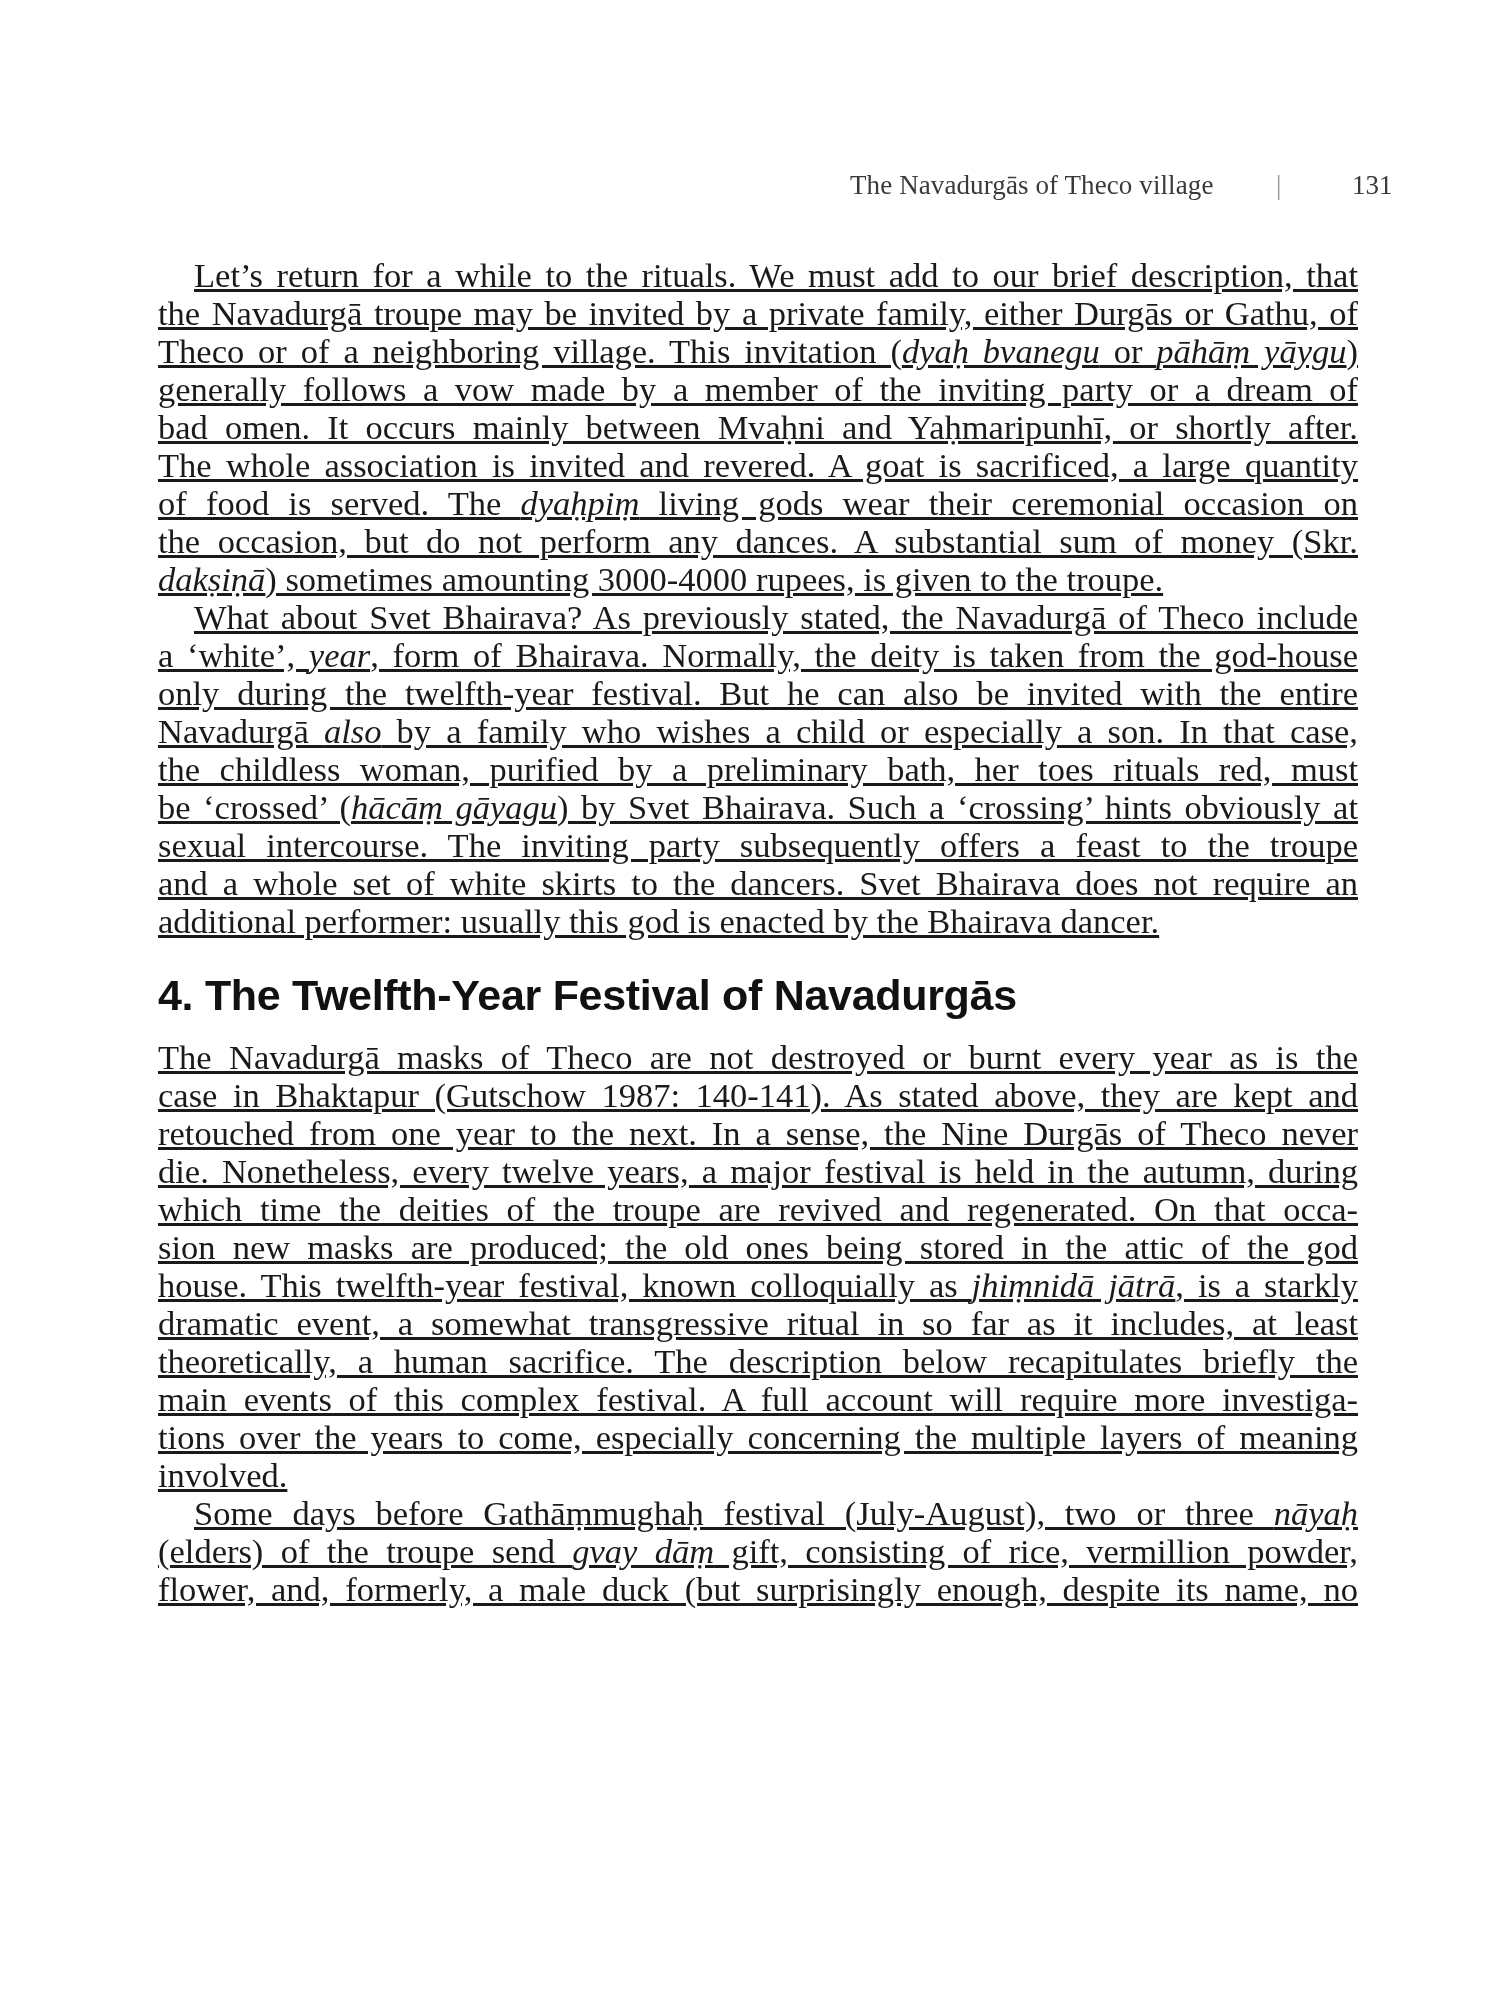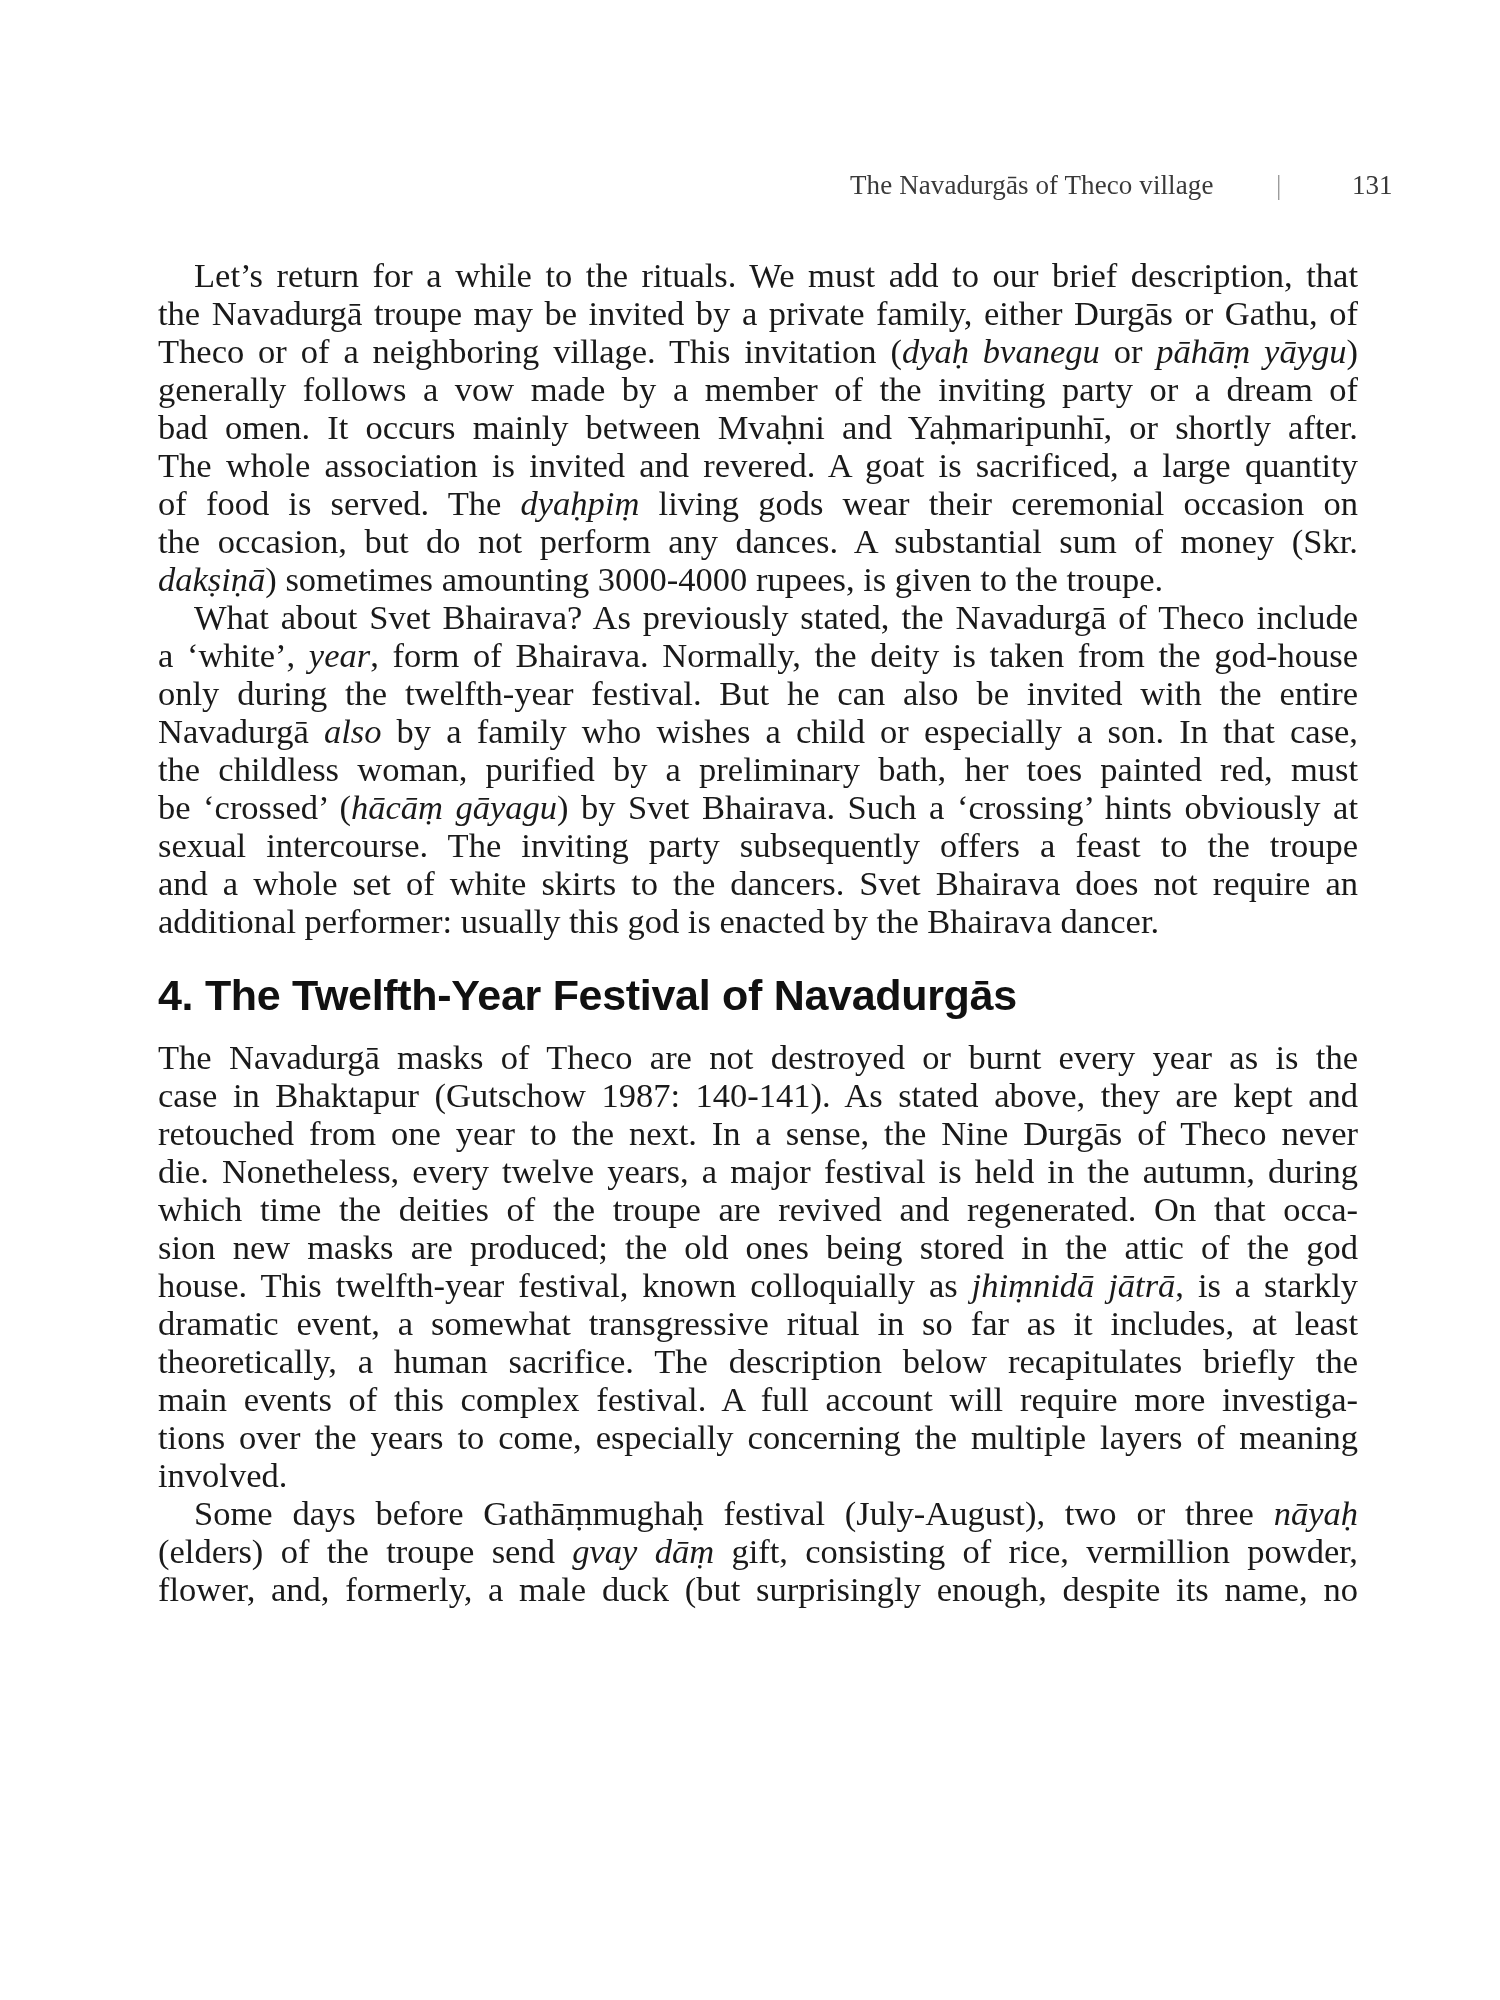--- a/index.html
+++ b/index.html
@@ -14,21 +14,21 @@
     font-size: 27px; color: #3a3a3a; white-space: nowrap;
   }
   .running-head .rh-title { position: absolute; left: 0; top: 0; letter-spacing: 0.1px; }
   .running-head .rh-sep { position: absolute; left: 426px; top: 0; color: #9a9a9a; }
   .running-head .rh-page { position: absolute; left: 466px; top: 0; margin-left: 36px; }
 
   .body-text { position: absolute; left: 158px; width: 1200px; }
   .line {
     position: absolute; left: 0; width: 1200px; height: 46px;
     font-size: 34.5px; line-height: 46px; white-space: nowrap;
-    text-align: justify; text-align-last: justify;
+    text-align: justify; text-align-last: justify; text-decoration: underline;
   }
   .line.last { text-align-last: left; }
   .line.indent { left: 36px; width: 1164px; }
   .heading {
     position: absolute; left: 0; width: 1200px;
     font-family: "Liberation Sans", "DejaVu Sans", sans-serif;
     font-weight: bold; font-size: 43px; line-height: 46px; color: #111;
     white-space: nowrap; letter-spacing: -0.3px;
   }
   i { font-style: italic; }
@@ -53,21 +53,21 @@
     <div class="line" style="top:404px"><span>bad omen. It occurs mainly between Mvaḥni and Yaḥmaripunhī, or shortly after.</span></div>
     <div class="line" style="top:442px"><span>The whole association is invited and revered. A goat is sacrificed, a large quantity</span></div>
     <div class="line" style="top:480px"><span>of food is served. The </span><i>dyaḥpiṃ</i><span> living gods wear their ceremonial occasion on</span></div>
     <div class="line" style="top:518px"><span>the occasion, but do not perform any dances. A substantial sum of money (Skr.</span></div>
     <div class="line last" style="top:556px"><i>dakṣiṇā</i><span>) sometimes amounting 3000-4000 rupees, is given to the troupe.</span></div>
 
     <div class="line indent" style="top:594px"><span>What about Svet Bhairava? As previously stated, the Navadurgā of Theco include</span></div>
     <div class="line" style="top:632px"><span>a ‘white’, </span><i>year</i><span>, form of Bhairava. Normally, the deity is taken from the god-house</span></div>
     <div class="line" style="top:670px"><span>only during the twelfth-year festival. But he can also be invited with the entire</span></div>
     <div class="line" style="top:708px"><span>Navadurgā </span><i>also</i><span> by a family who wishes a child or especially a son. In that case,</span></div>
-    <div class="line" style="top:746px"><span>the childless woman, purified by a preliminary bath, her toes painted red, must</span></div>
+    <div class="line" style="top:746px"><span>the childless woman, purified by a preliminary bath, her toes rituals red, must</span></div>
     <div class="line" style="top:784px"><span>be ‘crossed’ (</span><i>hācāṃ gāyagu</i><span>) by Svet Bhairava. Such a ‘crossing’ hints obviously at</span></div>
     <div class="line" style="top:822px"><span>sexual intercourse. The inviting party subsequently offers a feast to the troupe</span></div>
     <div class="line" style="top:860px"><span>and a whole set of white skirts to the dancers. Svet Bhairava does not require an</span></div>
     <div class="line last" style="top:898px"><span>additional performer: usually this god is enacted by the Bhairava dancer.</span></div>
 
     <div class="heading" style="top:972px">4. The Twelfth-Year Festival of Navadurgās</div>
 
     <div class="line" style="top:1034px"><span>The Navadurgā masks of Theco are not destroyed or burnt every year as is the</span></div>
     <div class="line" style="top:1072px"><span>case in Bhaktapur (Gutschow 1987: 140-141). As stated above, they are kept and</span></div>
     <div class="line" style="top:1110px"><span>retouched from one year to the next. In a sense, the Nine Durgās of Theco never</span></div>

